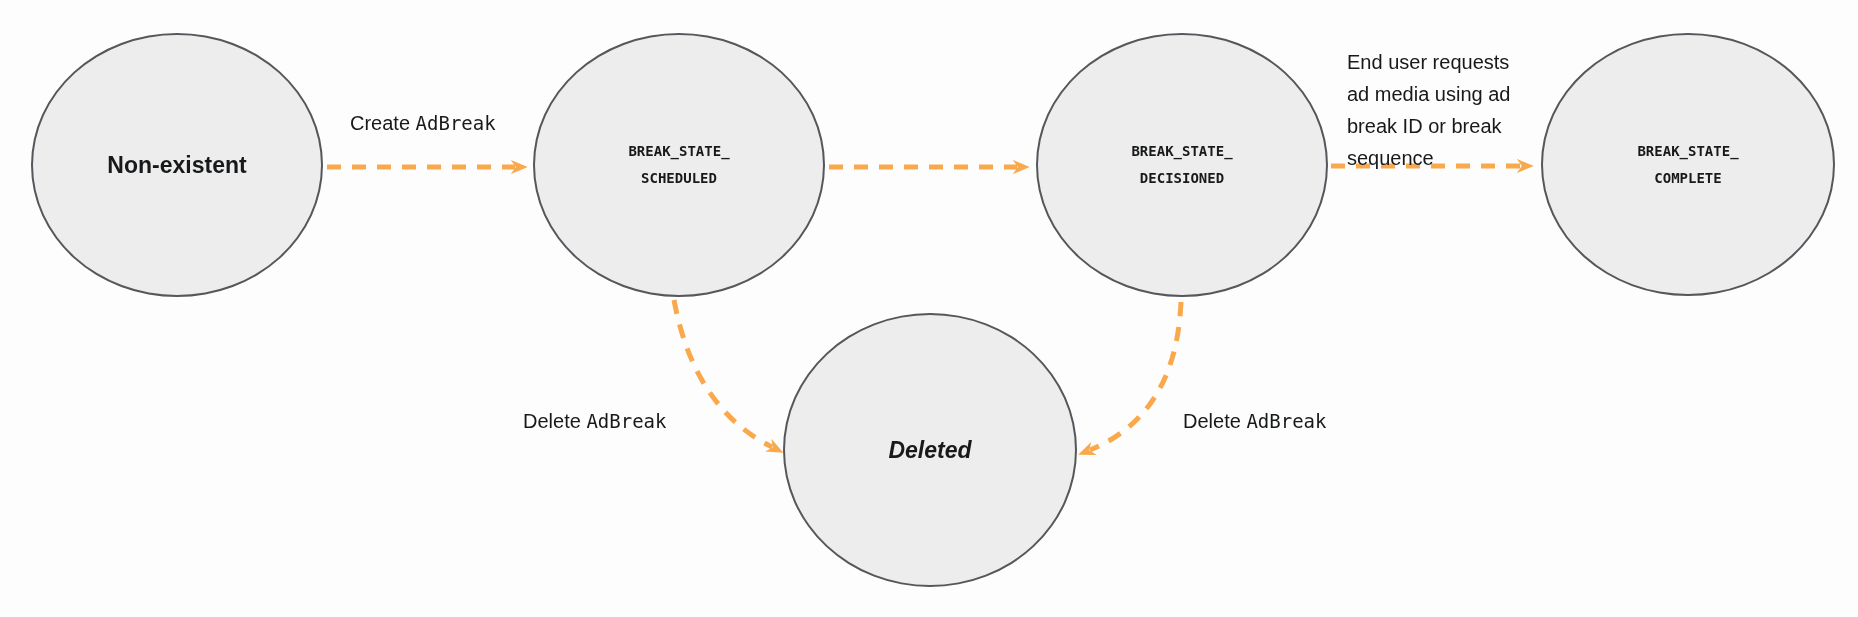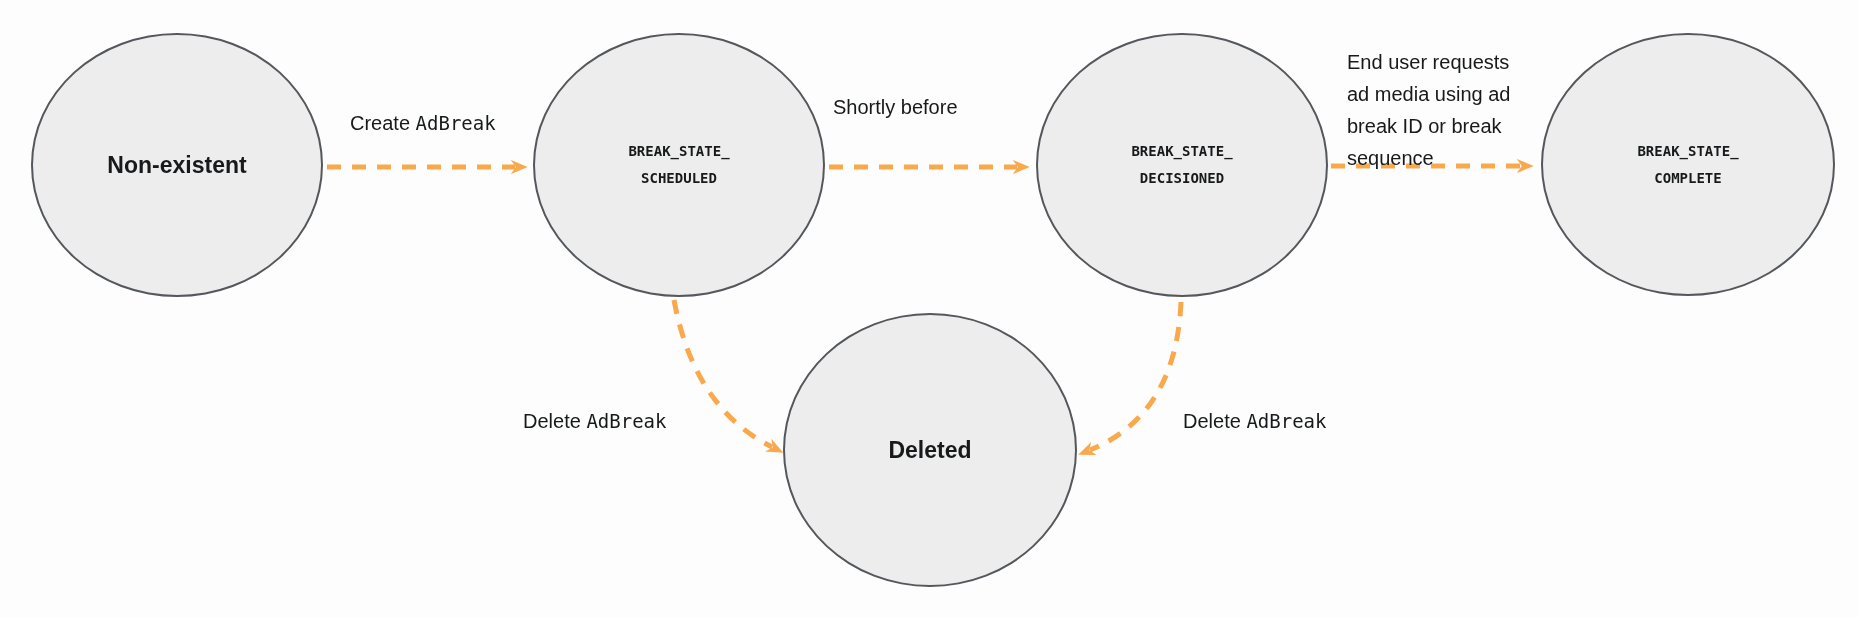--- a/index.html
+++ b/index.html
@@ -70,30 +70,29 @@
 <div class="node" style="left:1036px;top:33px;width:292px;height:264px;">
   <span class="node-label-mono">BREAK_STATE_
 DECISIONED</span>
 </div>
 
 <div class="node" style="left:1541px;top:33px;width:294px;height:263px;">
   <span class="node-label-mono">BREAK_STATE_
 COMPLETE</span>
 </div>
 
-<div class="node" style="left:783px;top:313px;width:294px;height:274px;">
+<div class="node" style="left:783px;top:313px;width:294px;height:274px;font-style:italic;">
   <span class="node-label-sans">Deleted</span>
 </div>
 
 <div class="edge-label" style="left:350px;top:107px;">
   <span>Create </span><span class="code">AdBreak</span>
 </div>
 
 <div class="edge-label stack" style="left:833px;top:91px;">
-  <span>Shortly before</span>
 </div>
 
 <div class="edge-label multiline" style="left:1347px;top:46px;">End user requests
 ad media using ad
 break ID or break
 sequence</div>
 
 <div class="edge-label" style="left:523px;top:405px;">
   <span>Delete </span><span class="code">AdBreak</span>
 </div>

